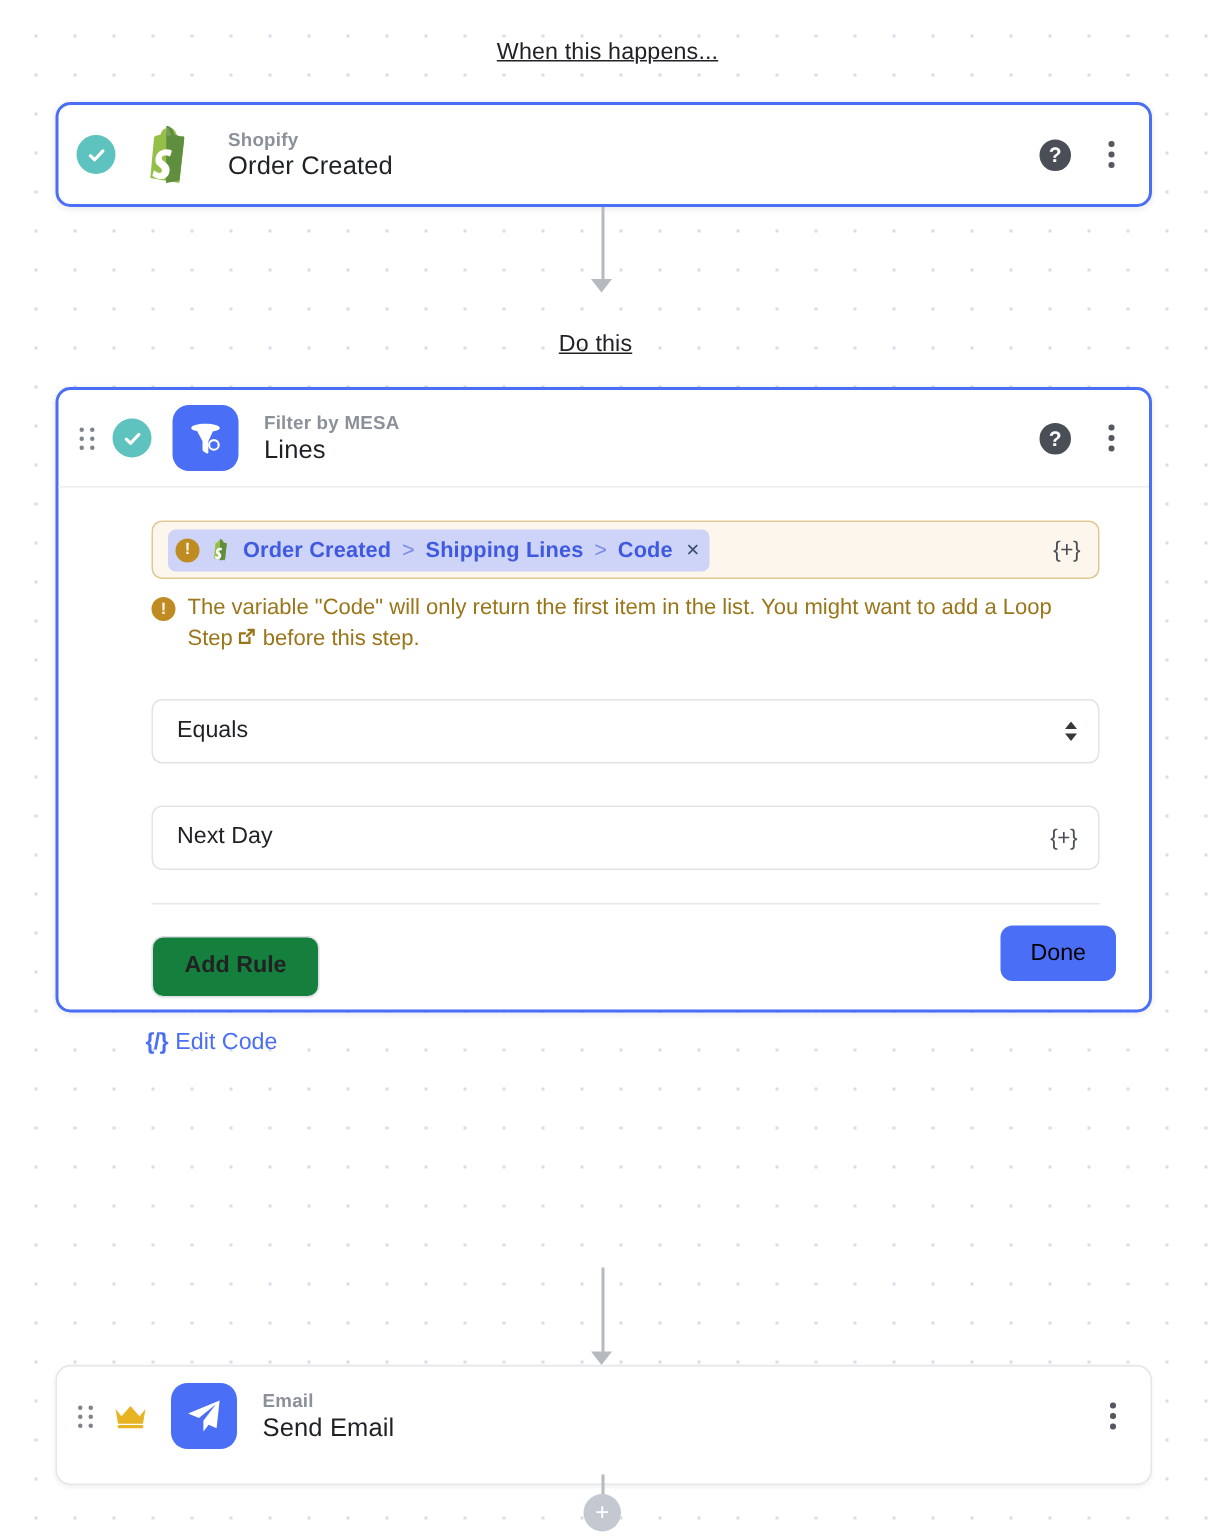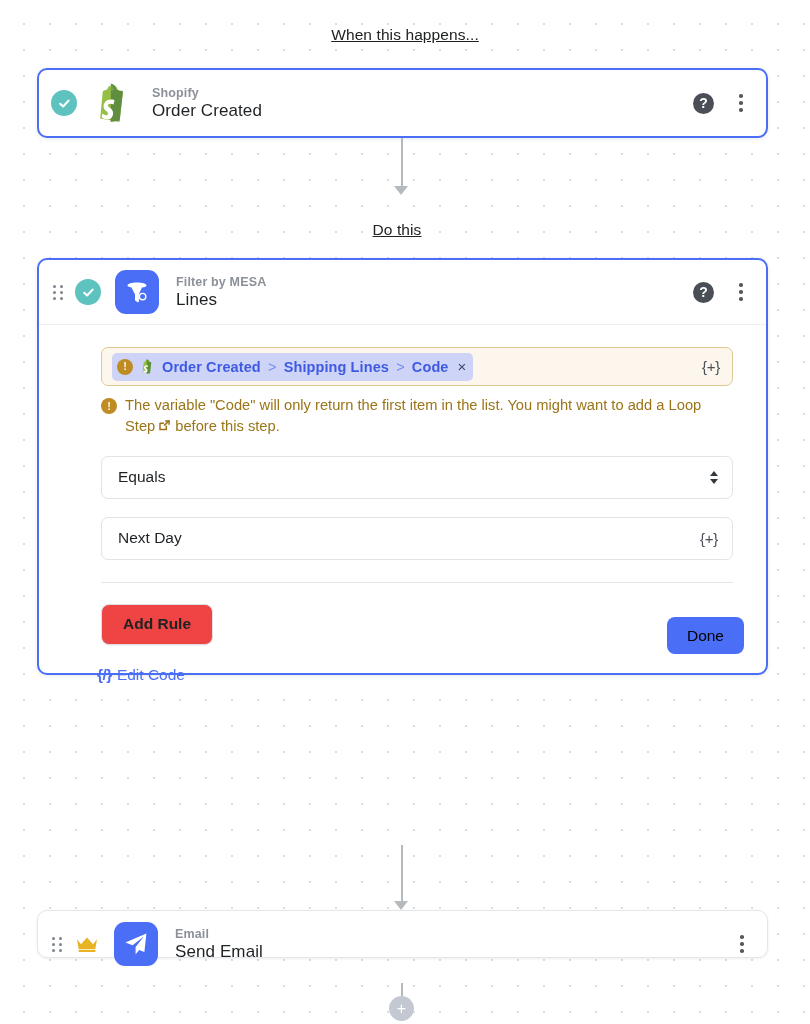--- a/index.html
+++ b/index.html
@@ -82,21 +82,21 @@
     border: 2px solid #4a6ef5;
     box-shadow: 0 1px 4px rgba(22,29,37,.10);
   }
   .card.plain {
     border: 1px solid #e4e6e9;
     box-shadow: 0 1px 3px rgba(22,29,37,.07);
   }
 
   #card-trigger { top: 68px; height: 70px; }
   #card-filter  { top: 258px; height: 417px; }
-  #card-email   { top: 910px; height: 48px; }
+  #card-email   { top: 910px; height: 80px; }
 
   
   .card-head {
     display: flex;
     align-items: center;
     height: 66px;
     padding: 0 16px 0 12px;
     position: relative;
   }
   #card-filter .card-head { border-bottom: 1px solid #eceef0; height: 65px; }
@@ -274,21 +274,21 @@
   }
   .warn-text .warn-dot { margin-top: 3px; }
   .ext-link {
     display: inline-block;
     vertical-align: -1px;
     margin: 0 4px 0 3px;
     cursor: pointer;
   }
 
   .input-row {
-    margin-top: 18px;
+    margin-top: 28px;
     height: 43px;
     border: 1px solid #e1e3e6;
     border-radius: 7px;
     background: #ffffff;
     display: flex;
     align-items: center;
     padding: 0 14px 0 16px;
     font-size: 15.5px;
     color: #1f2225;
     text-align: right;
@@ -310,21 +310,21 @@
   .divider {
     height: 1px;
     background: #e6e8ea;
     margin: 22px 10px 0 39px;
   }
 
   .add-rule-btn {
     margin: 21px 0 0 39px;
     height: 41px;
     padding: 0 21px;
-    background: #ef4444;
+    background: #15803d;
     border: 1px solid #dcdfe3;
     border-radius: 8px;
     font-size: 15.5px;
     font-weight: bold;
     color: #202223;
     cursor: pointer;
     font-family: "Liberation Sans", sans-serif;
     box-shadow: 0 1px 1px rgba(22,29,37,.04);
   }
 

